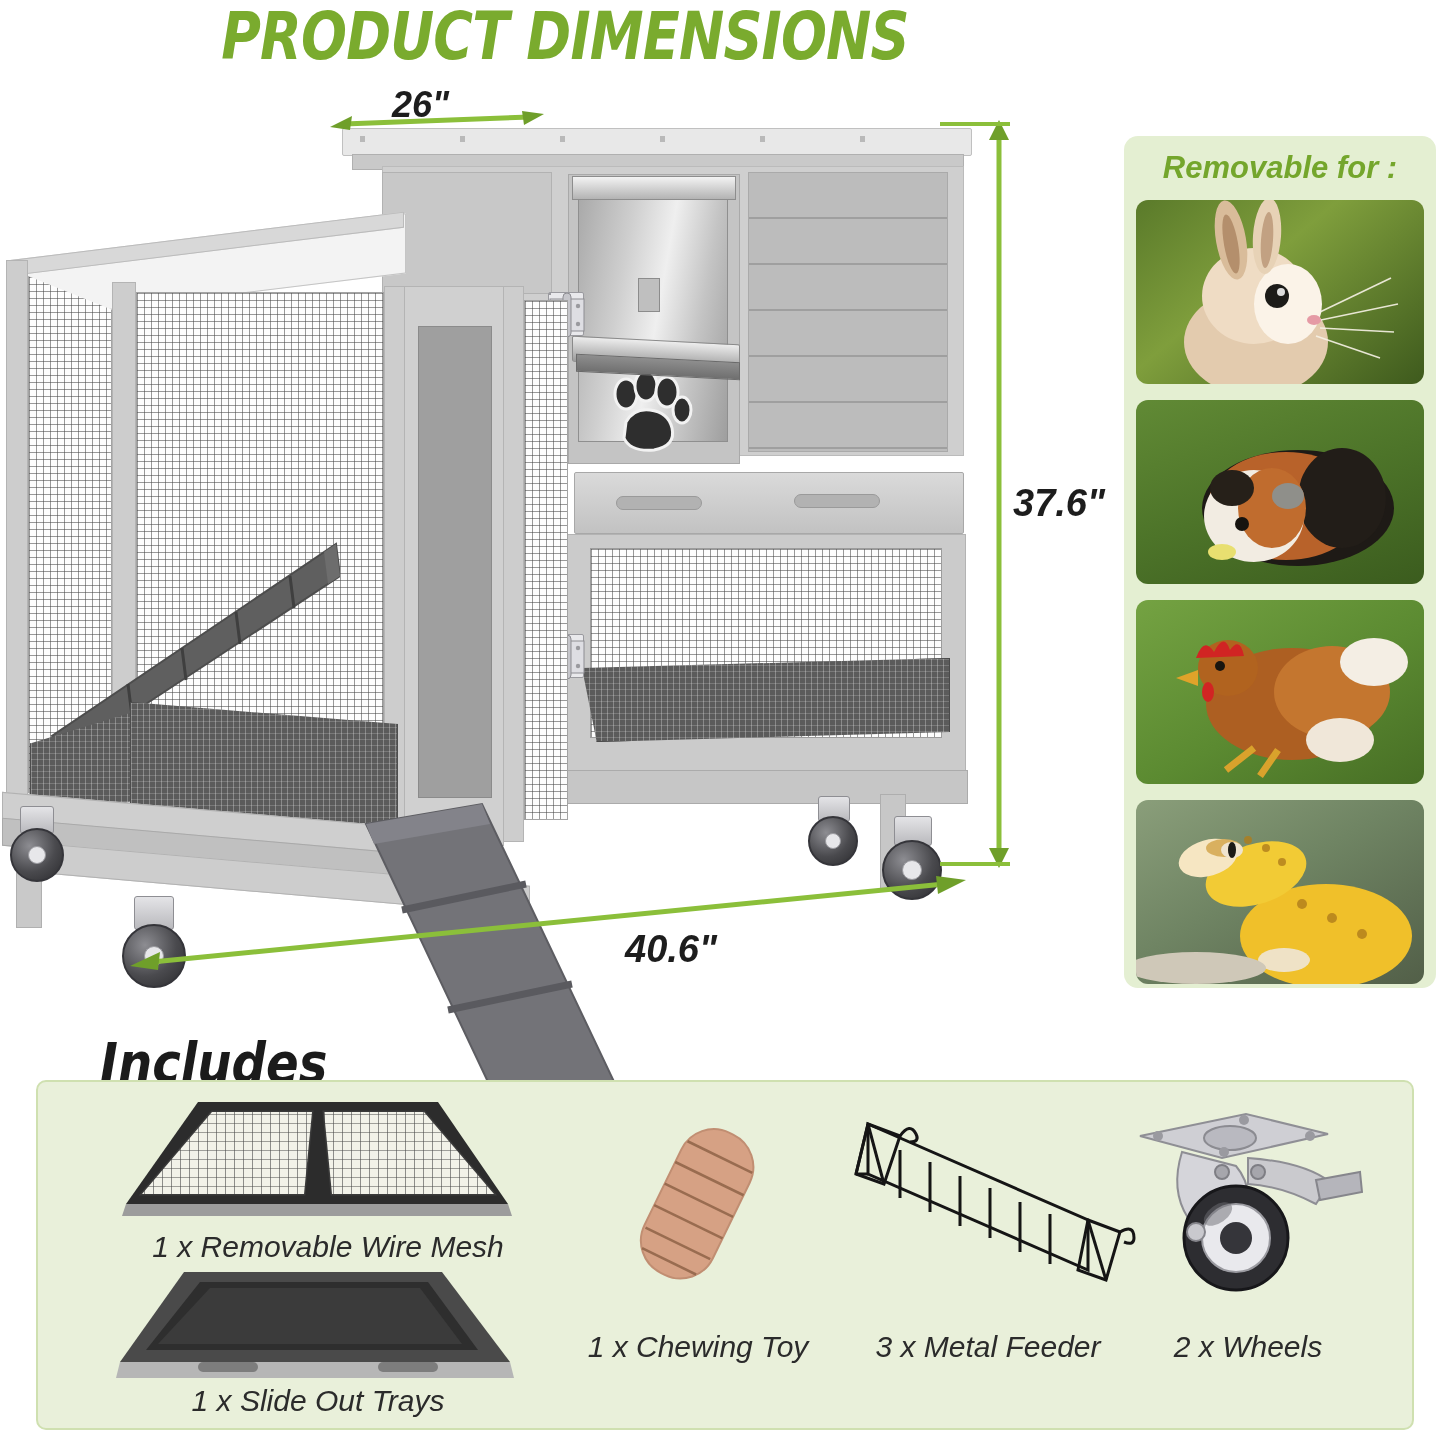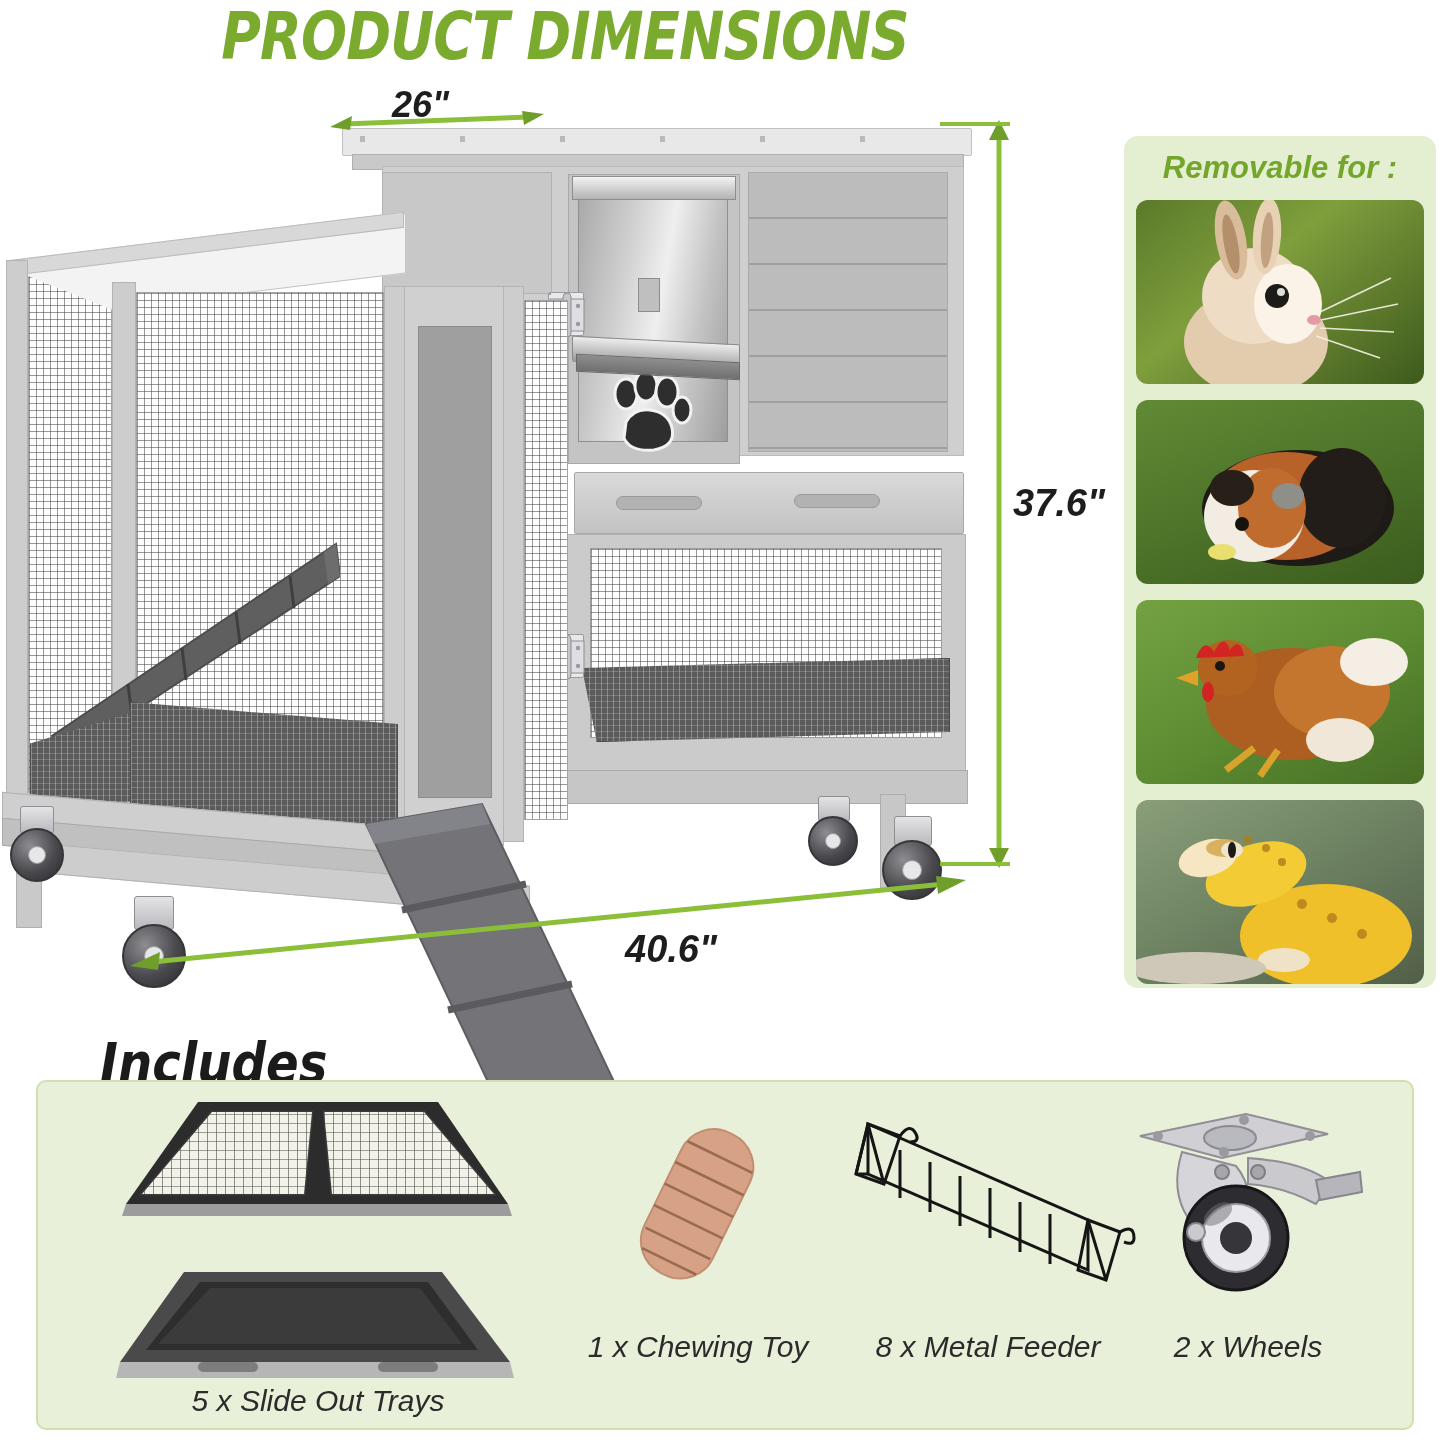--- a/index.html
+++ b/index.html
@@ -364,32 +364,33 @@
           <pattern id="grid" width="9" height="9" patternUnits="userSpaceOnUse">
             <rect width="9" height="9" fill="#f2f2e9"></rect>
             <path d="M9 0 L0 0 0 9" fill="none" stroke="#4a4a4a" stroke-width="1.2"></path>
           </pattern>
         </defs>
         <polygon points="104,16 204,16 196,98 34,98" fill="url(#grid)"></polygon>
         <polygon points="216,16 316,16 386,98 224,98" fill="url(#grid)"></polygon>
         <polygon points="18,108 400,108 404,120 14,120" fill="#9c9c9c"></polygon>
       </svg>
     </div>
+    <div class="inc-label" style="left:80px;top:148px;width:420px;">1 x Removable Wire Mesh</div>
 
     <div style="position:absolute;left:62px;top:184px;width:430px;height:130px;">
       <svg width="430" height="130" viewBox="0 0 430 130">
         <polygon points="84,6 342,6 410,96 20,96" fill="#4a4a4a"></polygon>
         <polygon points="100,16 328,16 378,84 46,84" fill="#2e2e2e"></polygon>
         <polygon points="110,22 320,22 362,78 58,78" fill="#3b3b3b"></polygon>
         <polygon points="20,96 410,96 414,112 16,112" fill="#b6b6b6"></polygon>
         <rect x="98" y="96" width="60" height="10" rx="5" fill="#7d7d7d"></rect>
         <rect x="278" y="96" width="60" height="10" rx="5" fill="#7d7d7d"></rect>
       </svg>
     </div>
-    <div class="inc-label" style="left:80px;top:302px;width:400px;">5 x Slide Out Trays</div>
+    <div class="inc-label" style="left:80px;top:302px;width:400px;">1 x Slide Out Trays</div>
 
     <div style="position:absolute;left:560px;top:20px;width:200px;height:200px;">
       <svg width="200" height="200" viewBox="0 0 200 200">
         <g transform="rotate(26 100 100)">
           <rect x="62" y="24" width="76" height="156" rx="36" fill="#d6a184"></rect>
           <rect x="62" y="24" width="76" height="156" rx="36" fill="none" stroke="#c18e72" stroke-width="2"></rect>
           <g stroke="#8f6347" stroke-width="2.6" opacity=".85">
             <line x1="64" y1="50" x2="136" y2="50"></line>
             <line x1="62" y1="74" x2="138" y2="74"></line>
             <line x1="62" y1="98" x2="138" y2="98"></line>
@@ -416,21 +417,21 @@
           <line x1="152" y1="86" x2="152" y2="136"></line>
           <line x1="182" y1="100" x2="182" y2="150"></line>
           <line x1="212" y1="112" x2="212" y2="162"></line>
           <line x1="30" y1="22" x2="46" y2="82"></line>
           <line x1="250" y1="118" x2="268" y2="178"></line>
           <path d="M62 34 q10-14 16-2 q4 8-6 8"></path>
           <path d="M282 130 q14-8 14 6 q0 8-10 4"></path>
         </g>
       </svg>
     </div>
-    <div class="inc-label" style="left:820px;top:248px;width:260px;">8 x Metal Feeder</div>
+    <div class="inc-label" style="left:820px;top:248px;width:260px;">3 x Metal Feeder</div>
 
     <div style="position:absolute;left:1080px;top:14px;width:250px;height:210px;">
       <svg width="250" height="210" viewBox="0 0 250 210">
         <polygon points="22,40 128,18 210,38 104,62" fill="#cfcfd4" stroke="#8f8f95" stroke-width="2"></polygon>
         <ellipse cx="112" cy="42" rx="26" ry="12" fill="#b9b9c0" stroke="#8b8b91" stroke-width="2"></ellipse>
         <circle cx="40" cy="40" r="5" fill="#9a9aa0"></circle>
           <circle cx="126" cy="24" r="5" fill="#9a9aa0"></circle>
         <circle cx="192" cy="40" r="5" fill="#9a9aa0"></circle>
           <circle cx="106" cy="56" r="5" fill="#9a9aa0"></circle>
         <path d="M64 56 q-12 38 6 66 l54 18 q16-44 -6-70 z" fill="#d5d5da" stroke="#8e8e94" stroke-width="2"></path>

